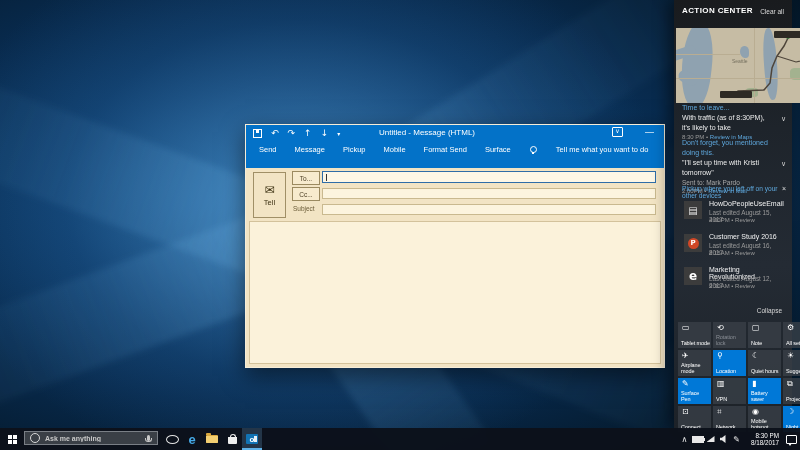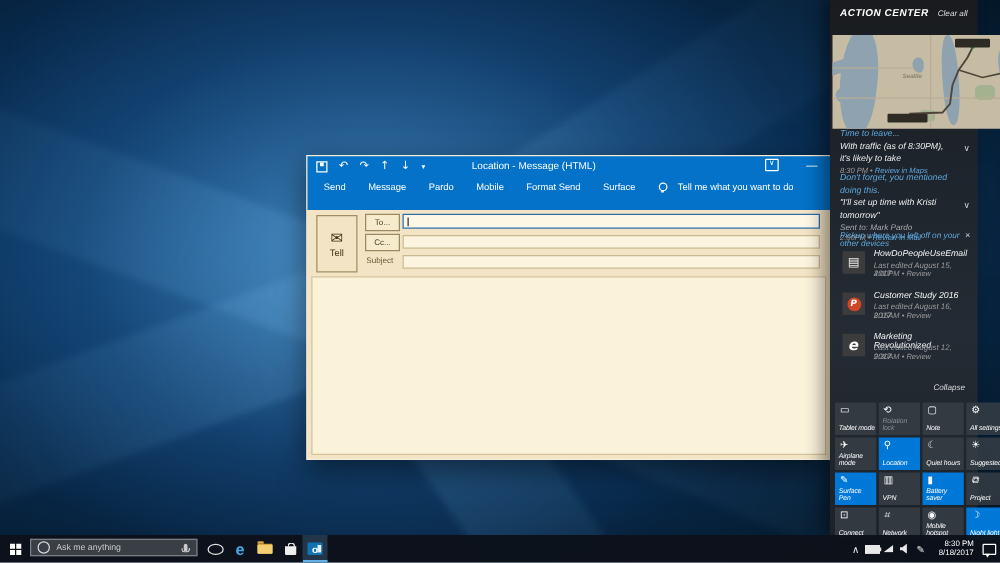--- a/index.html
+++ b/index.html
@@ -18,40 +18,40 @@
   .win-top{position:absolute;left:0;top:0;right:0;height:43px;background:#0372C8;color:#fff;}
   .qat{position:absolute;left:7px;top:2px;display:flex;align-items:center;gap:9px;height:13px;}
   .qat .g{font-family:"DejaVu Sans",sans-serif;font-size:9px;color:#fff;line-height:1;}
   .icon-save{width:7px;height:7px;border:1px solid #fff;position:relative;}
   .icon-save::after{content:'';position:absolute;top:0;left:2px;width:3px;height:3px;background:#fff;}
   .win-title{position:absolute;left:0;top:3px;right:56px;text-align:center;font-size:8px;color:#fff;}
   .win-ctrls{position:absolute;right:10px;top:2px;display:flex;gap:22px;align-items:center;font-size:9px;}
   .ribbonopt{width:9px;height:8px;border:1px solid #fff;border-radius:1px;font-size:6px;line-height:7px;text-align:center;}
   .menubar{position:absolute;left:4px;top:16px;display:flex;align-items:center;height:17px;}
   .menubar .tab{padding:0 9px;font-size:7.5px;color:#fff;}
-  .tellme{display:flex;align-items:center;gap:8px;margin-left:10px;font-size:7.5px;color:#fff;}
+  .tellme{display:flex;align-items:center;gap:19px;margin-left:10px;font-size:7.5px;color:#fff;}
   .bulb{width:5px;height:5px;border:1px solid #fff;border-radius:50%;position:relative;}
   .bulb::after{content:'';position:absolute;left:1px;top:5px;width:2px;height:2px;background:#fff;}
   .form{position:absolute;left:0;top:43px;right:0;height:53px;background:#F2E4C4;}
   .sendbtn{position:absolute;left:7px;top:4px;width:31px;height:44px;border:1px solid #A08F66;
     display:flex;flex-direction:column;align-items:center;justify-content:center;gap:2px;}
   .sendbtn .env{font-family:"DejaVu Sans",sans-serif;font-size:12px;color:#3f3415;line-height:1;}
   .sendbtn .lbl{font-size:7.5px;color:#3f3415;}
   .fldbtn{position:absolute;left:46px;width:26px;height:12px;border:1px solid #9b8a60;background:#F7EBCE;
     font-size:6.5px;color:#4a3d22;display:flex;align-items:center;justify-content:center;}
   .subjlbl{position:absolute;left:47px;top:37px;font-size:6.5px;color:#6b5c38;}
   .fld{position:absolute;left:76px;right:8px;height:11px;background:#FCF4DE;border:1px solid #C9B98F;box-sizing:border-box;}
   .fld.focus{border:1px solid #2E6DA8;background:#FDF7E6;}
   .caret{position:absolute;left:3px;top:2px;width:1px;height:7px;background:#333;}
   .mailbody{position:absolute;left:3px;top:96px;right:3px;bottom:3px;background:#FBF2DA;border:1px solid #D3C29B;}
 
   
-  .ac{position:absolute;right:18px;top:0;width:118px;height:428px;color:#e8e8e8;
+  .ac{position:absolute;right:8px;top:0;width:118px;height:428px;color:#e8e8e8;
     background:linear-gradient(180deg,#191b1e 0%,#1e242b 30%,#242b34 62%,#1d2228 100%);
-    box-shadow:-6px 0 14px rgba(0,0,0,.45);font-style:italic;}
+    box-shadow:-6px 0 14px rgba(0,0,0,.45);}
   .ac-head{position:absolute;left:8px;top:6px;font-size:8px;font-weight:bold;letter-spacing:.4px;color:#fff;}
   .ac-clear{position:absolute;right:8px;top:8px;font-size:6.5px;color:#dcdcdc;}
   .ac-map{position:absolute;left:2px;top:28px;width:141px;height:75px;background:#C6BCA4;overflow:hidden;}
   .water{position:absolute;background:#8FA2B0;}
   .park{position:absolute;background:#A3B28F;border-radius:30%;}
   .road{position:absolute;background:#B9AD92;}
   .chip{position:absolute;background:#2e2a24;border-radius:1px;}
   .maplabel{position:absolute;font-size:5px;color:#75705f;}
   .ac-sec{position:absolute;left:8px;right:6px;}
   .ac-title{font-size:7px;color:#5EA7DC;line-height:10px;}
@@ -82,21 +82,21 @@
 
   
   .taskbar{position:absolute;left:0;bottom:0;width:800px;height:22px;background:rgba(13,17,26,.96);z-index:50;}
   .start{position:absolute;left:0;top:0;width:24px;height:22px;display:flex;align-items:center;justify-content:center;}
   .winlogo{display:grid;grid-template-columns:4px 4px;grid-template-rows:4px 4px;gap:1px;}
   .winlogo i{background:#fff;}
   .search{position:absolute;left:24px;top:3px;width:134px;height:14px;background:#3A3F46;border:1px solid #7a7f86;
     display:flex;align-items:center;padding:0 5px;gap:5px;box-sizing:border-box;}
   .cort{width:8px;height:8px;border:1px solid #d8d8d8;border-radius:50%;flex:none;}
   .search input{flex:1;background:transparent;border:none;outline:none;font-size:7px;color:#c9c9c9;
-    font-family:"Liberation Sans",sans-serif;padding:0;min-width:0;}
+    font-family:"Liberation Sans",sans-serif;padding:0;min-width:0;font-weight:bold;}
   .search input::placeholder{color:#c9c9c9;}
   .mic{width:3px;height:6px;border-radius:2px;background:#c9c9c9;position:relative;flex:none;margin-right:2px;}
   .mic::after{content:'';position:absolute;left:-2px;top:3px;width:5px;height:3px;border:1px solid #c9c9c9;border-top:none;
     border-radius:0 0 3px 3px;}
   .tb-app{position:absolute;top:0;width:20px;height:22px;display:flex;align-items:center;justify-content:center;}
   .tb-app.active{background:rgba(120,180,230,.22);box-shadow:inset 0 -2px 0 #5FB2E8;}
   .tv{width:11px;height:7px;border:1px solid #e4e4e4;border-radius:50%;}
   .edge-tb{color:#45A9E6;font-size:13px;font-weight:bold;line-height:1;}
   .folder{width:12px;height:8px;background:#D9A73E;border-radius:1px;position:relative;}
   .folder::before{content:'';position:absolute;top:-2px;left:0;width:5px;height:2px;background:#D9A73E;border-radius:1px 1px 0 0;}
@@ -133,29 +133,29 @@
   <div class="mailwin">
     <div class="win-top">
       <div class="qat">
         <span class="icon-save"></span>
         <span class="g">↶</span>
         <span class="g">↷</span>
         <span class="g">↑</span>
         <span class="g">↓</span>
         <span class="g" style="font-size:6px">▾</span>
       </div>
-      <div class="win-title">Location - Message (HTML)</div>
+      <div class="win-title">Untitled - Message (HTML)</div>
       <div class="win-ctrls">
         <span class="ribbonopt">∨</span>
         <span>—</span>
       </div>
       <div class="menubar">
         <span class="tab">Send</span>
         <span class="tab">Message</span>
-        <span class="tab">Pardo</span>
+        <span class="tab">Pickup</span>
         <span class="tab">Mobile</span>
         <span class="tab">Format Send</span>
         <span class="tab">Surface</span>
         <span class="tellme">
           <span class="bulb"></span>
           <span>Tell me what you want to do</span>
         </span>
       </div>
     </div>
 

